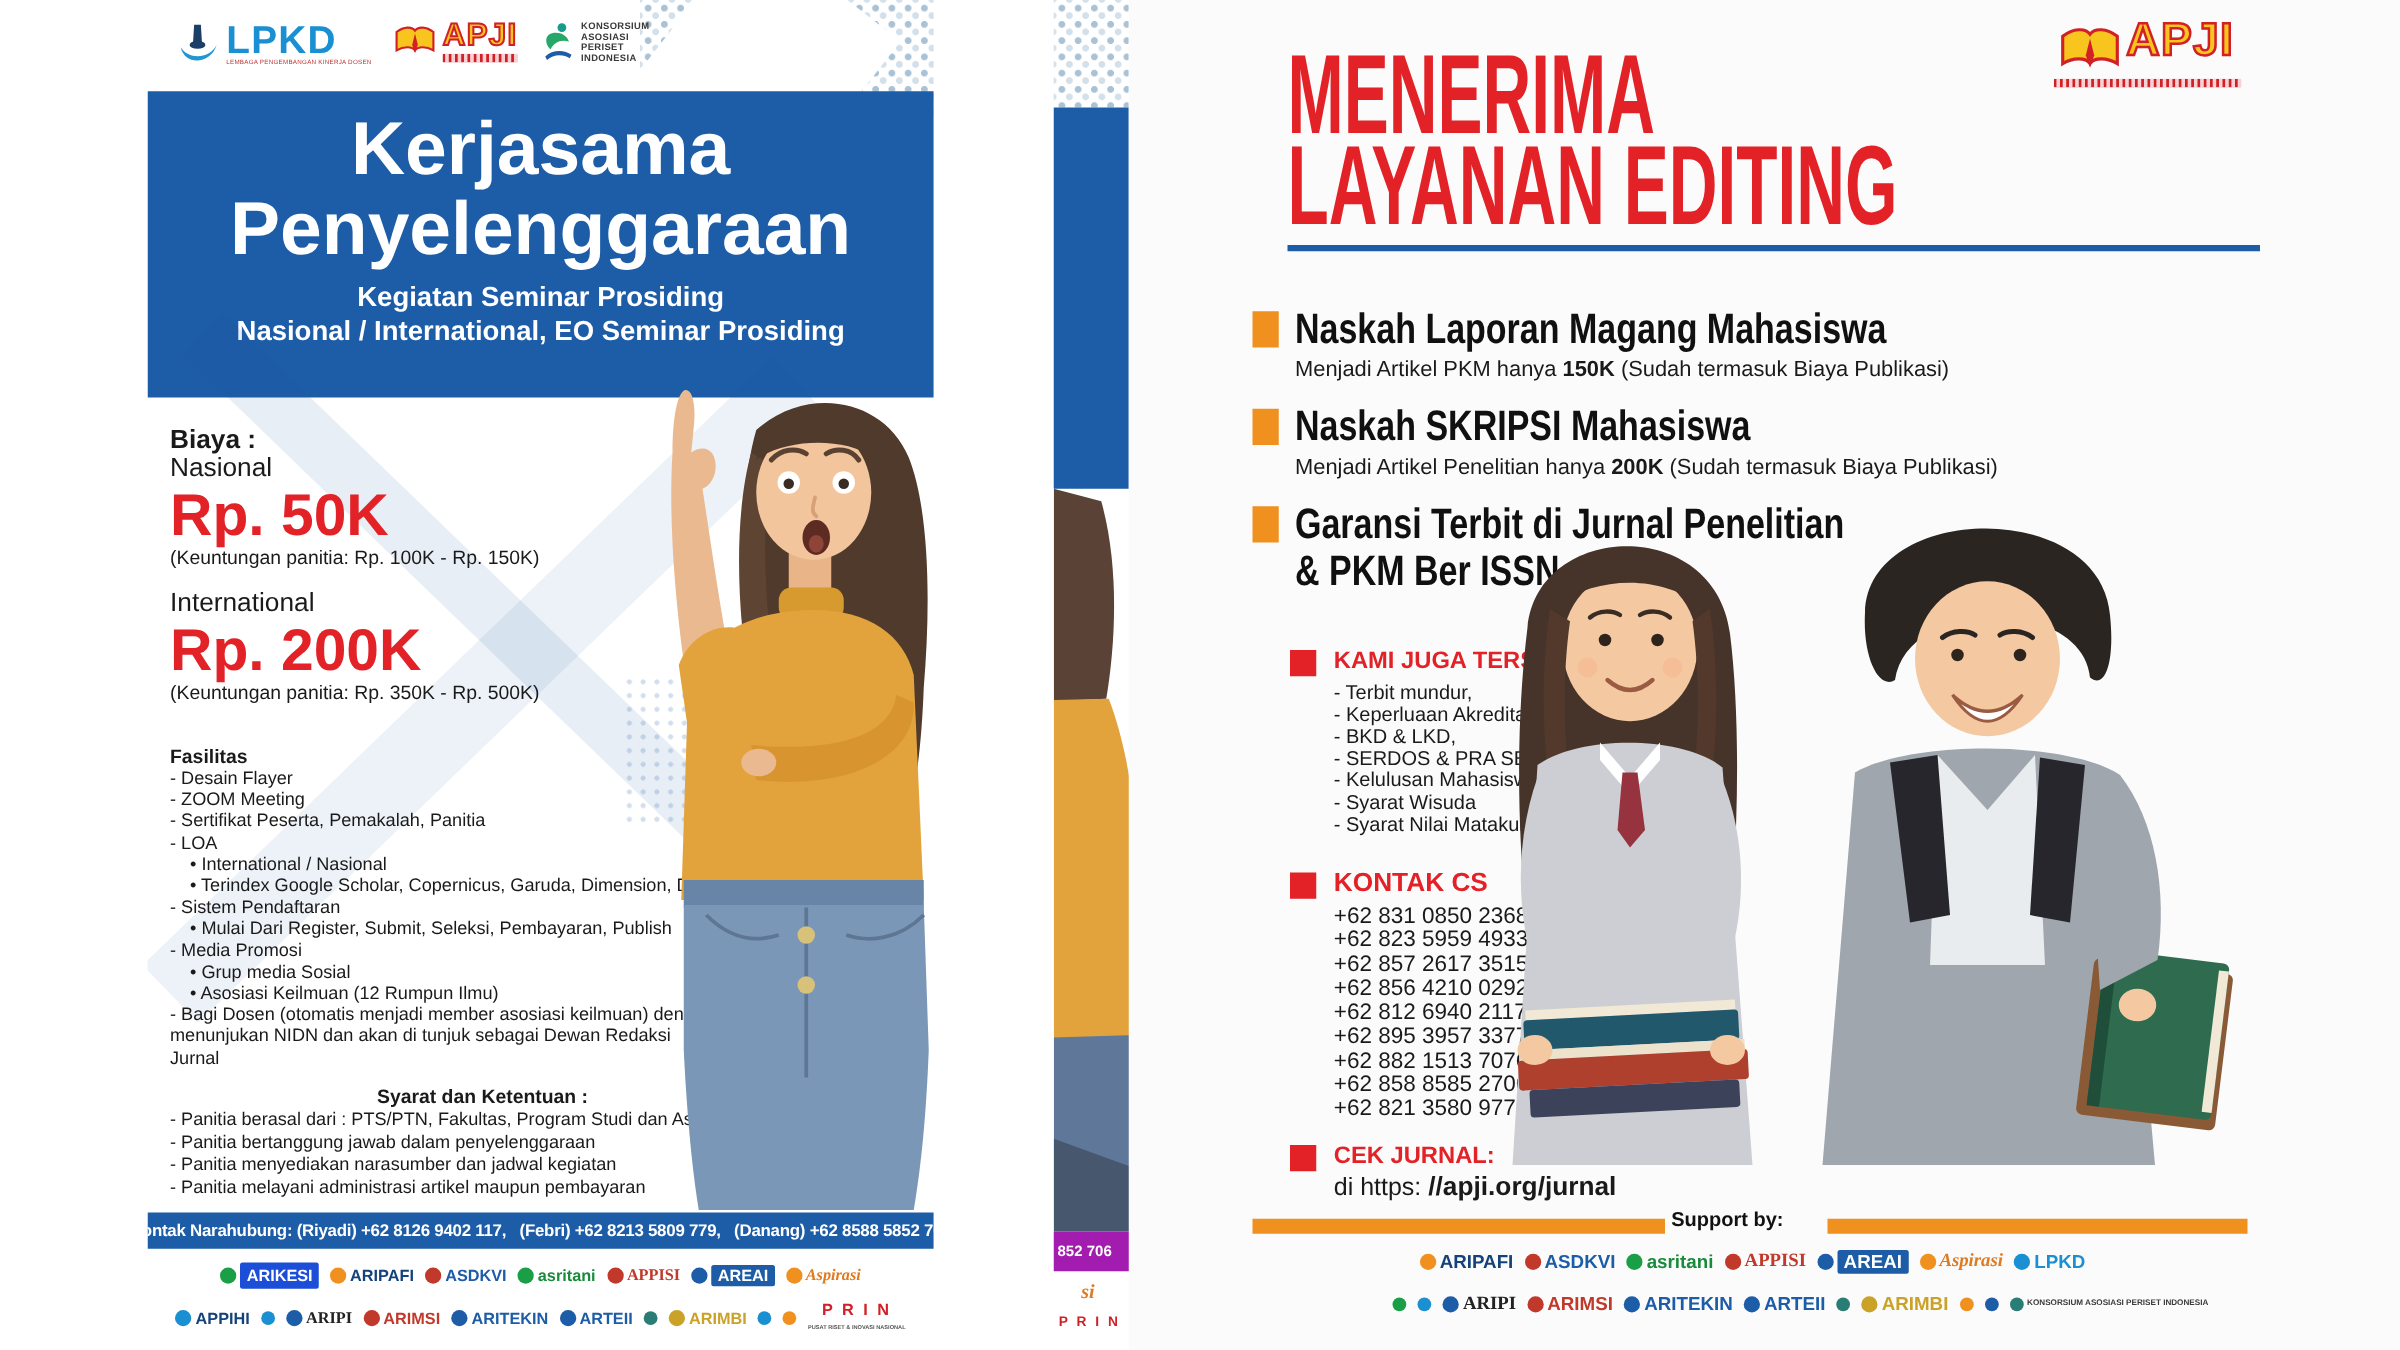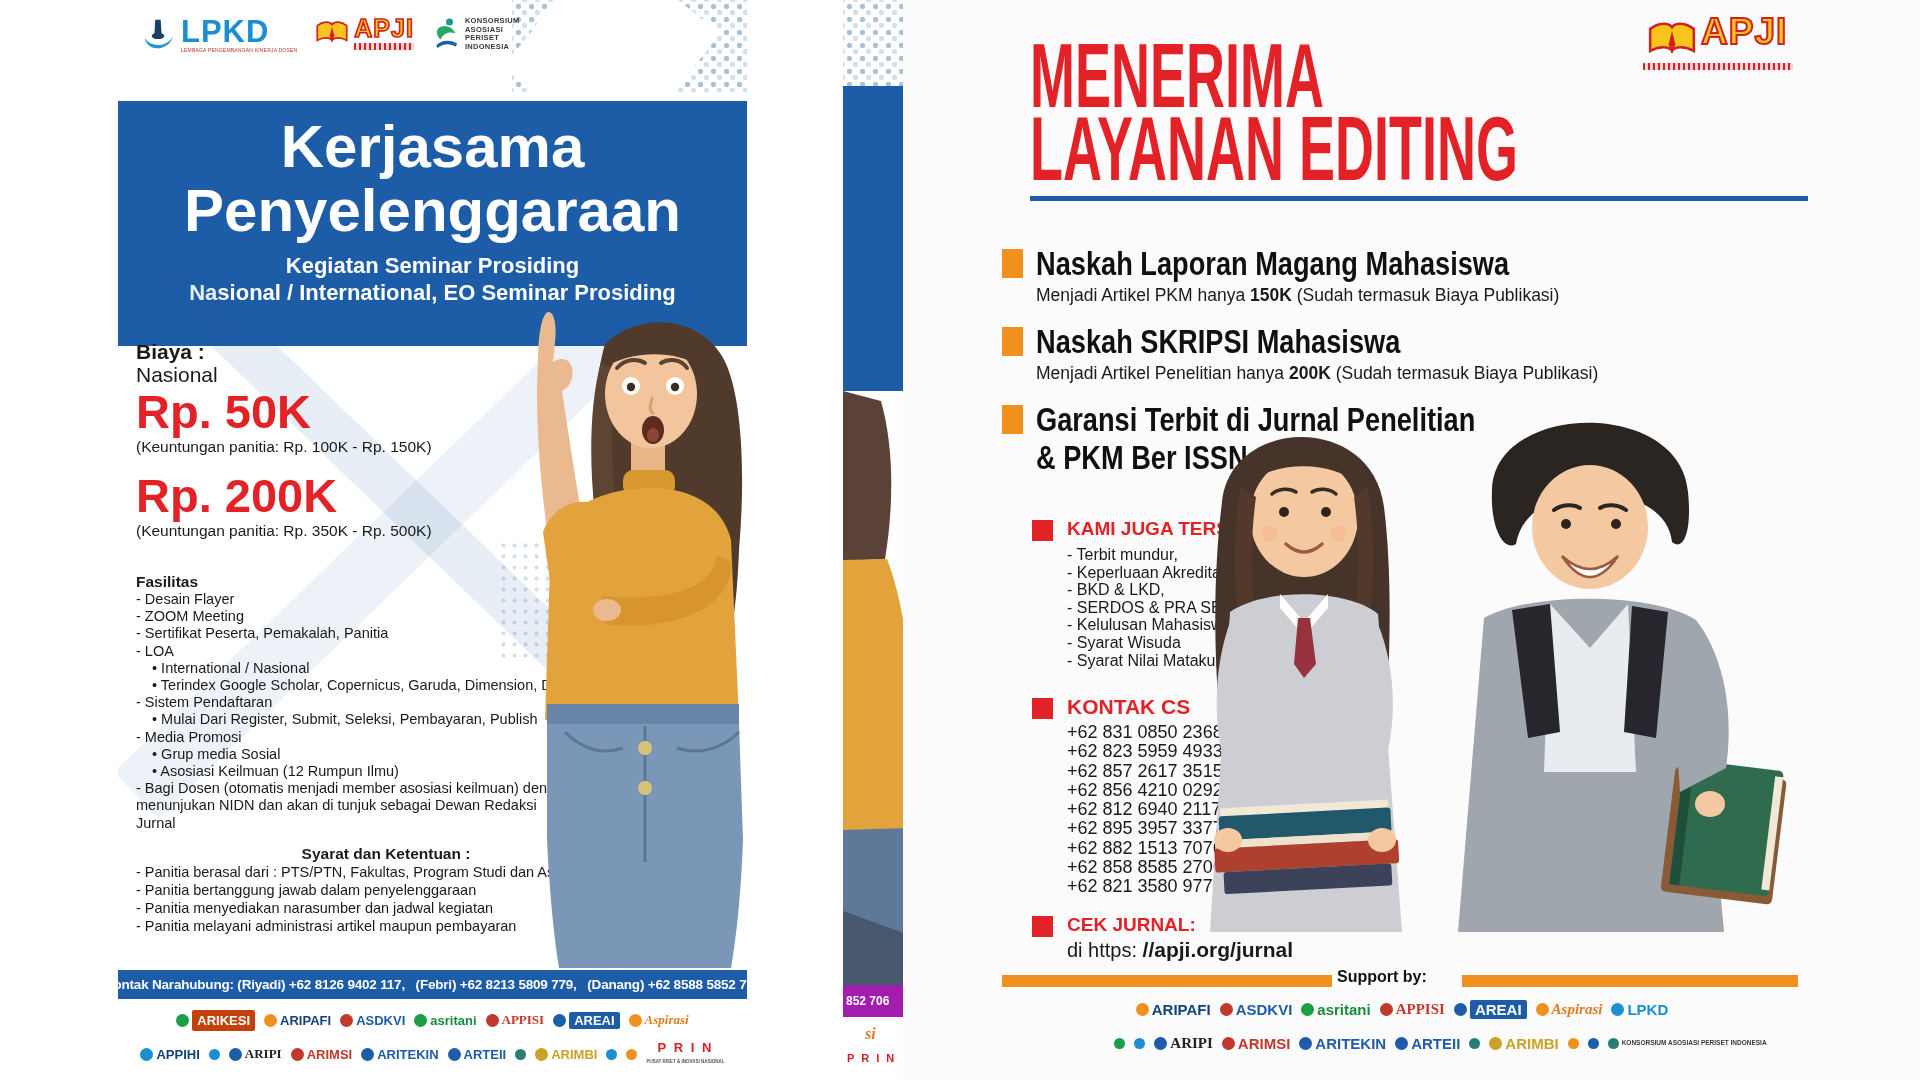--- a/index.html
+++ b/index.html
@@ -13,21 +13,21 @@
   .fl-dots-w{position:absolute;right:60px;top:-30px;width:150px;height:160px;background:#fff;transform:rotate(38deg);}
   .fl-logos{position:absolute;left:22px;top:16px;display:flex;align-items:flex-start;gap:18px;}
   .logo{display:flex;align-items:center;gap:5px;}
   .lpkd-txt{font-size:31px;font-weight:bold;color:#1a8fd1;letter-spacing:1px;line-height:30px;}
   .lpkd-tag{font-size:5px;color:#b33;letter-spacing:.2px;}
   .apji-txt{font-size:25px;font-weight:bold;color:#f7c51e;line-height:24px;letter-spacing:1px;
             -webkit-text-stroke:1.6px #d12026;text-shadow:0 0 1px #d12026;}
   .apji-ribbon{height:7px;background:#d12026;border-radius:1px;margin-top:2px;
      background-image:linear-gradient(90deg,transparent 0 2px,rgba(255,255,255,.8) 2px 3px);background-size:5px 100%;}
   .kons-lines{font-size:7.5px;font-weight:bold;color:#3a3a3a;line-height:8.5px;letter-spacing:.3px;}
-  .fl-band{position:absolute;left:0;top:101px;width:100%;height:245px;background:#1d5ca7;text-align:center;color:#fff;}
+  .fl-band{position:absolute;left:0;top:73px;width:100%;height:245px;background:#1d5ca7;text-align:center;color:#fff;}
   .fl-title{font-size:60px;font-weight:bold;line-height:64px;letter-spacing:0;}
   .fl-band .fl-title:first-child{margin-top:14px;}
   .fl-sub{font-size:22px;font-weight:bold;line-height:27px;}
   .fl-sub:nth-of-type(3){margin-top:8px;}
   .deco-a,.deco-b,.deco-c{position:absolute;pointer-events:none;}
   .deco-a{left:-80px;top:520px;width:700px;height:64px;background:rgba(29,92,167,.08);transform:rotate(-44deg);}
   .deco-b{left:60px;top:250px;width:700px;height:46px;background:rgba(29,92,167,.10);transform:rotate(44deg);transform-origin:0 0;}
   .deco-c{left:380px;top:540px;width:130px;height:120px;
      background:radial-gradient(circle,rgba(29,92,167,.20) 1.8px,transparent 2.3px) 0 0/11px 11px;}
   .fl-body{position:absolute;left:18px;top:340px;width:500px;}
@@ -44,21 +44,21 @@
      font-size:13.5px;font-weight:bold;display:flex;align-items:center;justify-content:center;white-space:pre;letter-spacing:-.2px;}
   .fl-footer{position:absolute;left:0;top:1003px;width:100%;}
   .lrow{display:flex;justify-content:center;align-items:center;gap:9px;height:34px;}
   .chip{display:inline-flex;align-items:center;gap:3px;font-weight:bold;font-size:13px;white-space:nowrap;}
   .chip.lg{font-size:15px;}
   .ldot{width:13px;height:13px;border-radius:50%;display:inline-block;flex:none;}
   .ldot.sm2{width:11px;height:11px;}
   .dg{background:#1a9e46}.db{background:#1d5ca7}.dr{background:#c0392b}.do{background:#f0911f}.dy{background:#c9a227}.dc{background:#2a7d74}.dl{background:#1a8fd1}
   .tg{color:#1a8a3c}.tb{color:#1d5ca7}.tr{color:#c0392b}.tn{color:#14427a}.ty{color:#c9a227}
   .tl{color:#1a8fd1}.tsf{font-family:"Liberation Serif",serif;color:#222;}
-  .tbox-g{background:#c2410c;color:#fff;padding:3px 5px;border-radius:2px;}
+  .tbox-g{background:#1d4ed8;color:#fff;padding:3px 5px;border-radius:2px;}
   .tbox-b{background:#1d5ca7;color:#fff;padding:1px 5px;border-radius:2px;}
   .tscript{color:#e07a1f;font-family:"Liberation Serif",serif;font-style:italic;}
   .prin{display:inline-flex;flex-direction:column;line-height:11px;}
   .prin b{color:#d12026;letter-spacing:2px;font-size:13px;}
   .prin i{font-style:normal;font-size:4.5px;color:#555;}
   .kons-chip{font-size:6.5px;font-weight:bold;color:#3a3a3a;line-height:7.5px;width:68px;}
   
   .edge{position:absolute;left:843px;top:0;width:170px;height:1080px;pointer-events:none;}
   .e-dots{position:absolute;left:0;top:0;width:60px;height:86px;
      background:radial-gradient(circle,#a9c2d6 2.4px,transparent 3px) 0 0/13px 13px,
@@ -152,20 +152,21 @@
 
     <div class="deco-b"></div>
     <div class="deco-a"></div>
     <div class="deco-c"></div>
 
     <div class="fl-body">
       <div class="bh">Biaya :</div>
       <div class="blabel">Nasional</div>
       <div class="bprice">Rp. 50K</div>
       <div class="bnote">(Keuntungan panitia: Rp. 100K - Rp. 150K)</div>
+      <div class="blabel">International</div>
       <div class="bprice">Rp. 200K</div>
       <div class="bnote">(Keuntungan panitia: Rp. 350K - Rp. 500K)</div>
 
       <div class="sec-h">Fasilitas</div>
       <div class="li">- Desain Flayer</div>
       <div class="li">- ZOOM Meeting</div>
       <div class="li">- Sertifikat Peserta, Pemakalah, Panitia</div>
       <div class="li">- LOA</div>
       <div class="li ind">• International / Nasional</div>
       <div class="li ind">• Terindex Google Scholar, Copernicus, Garuda, Dimension, Doi</div>

